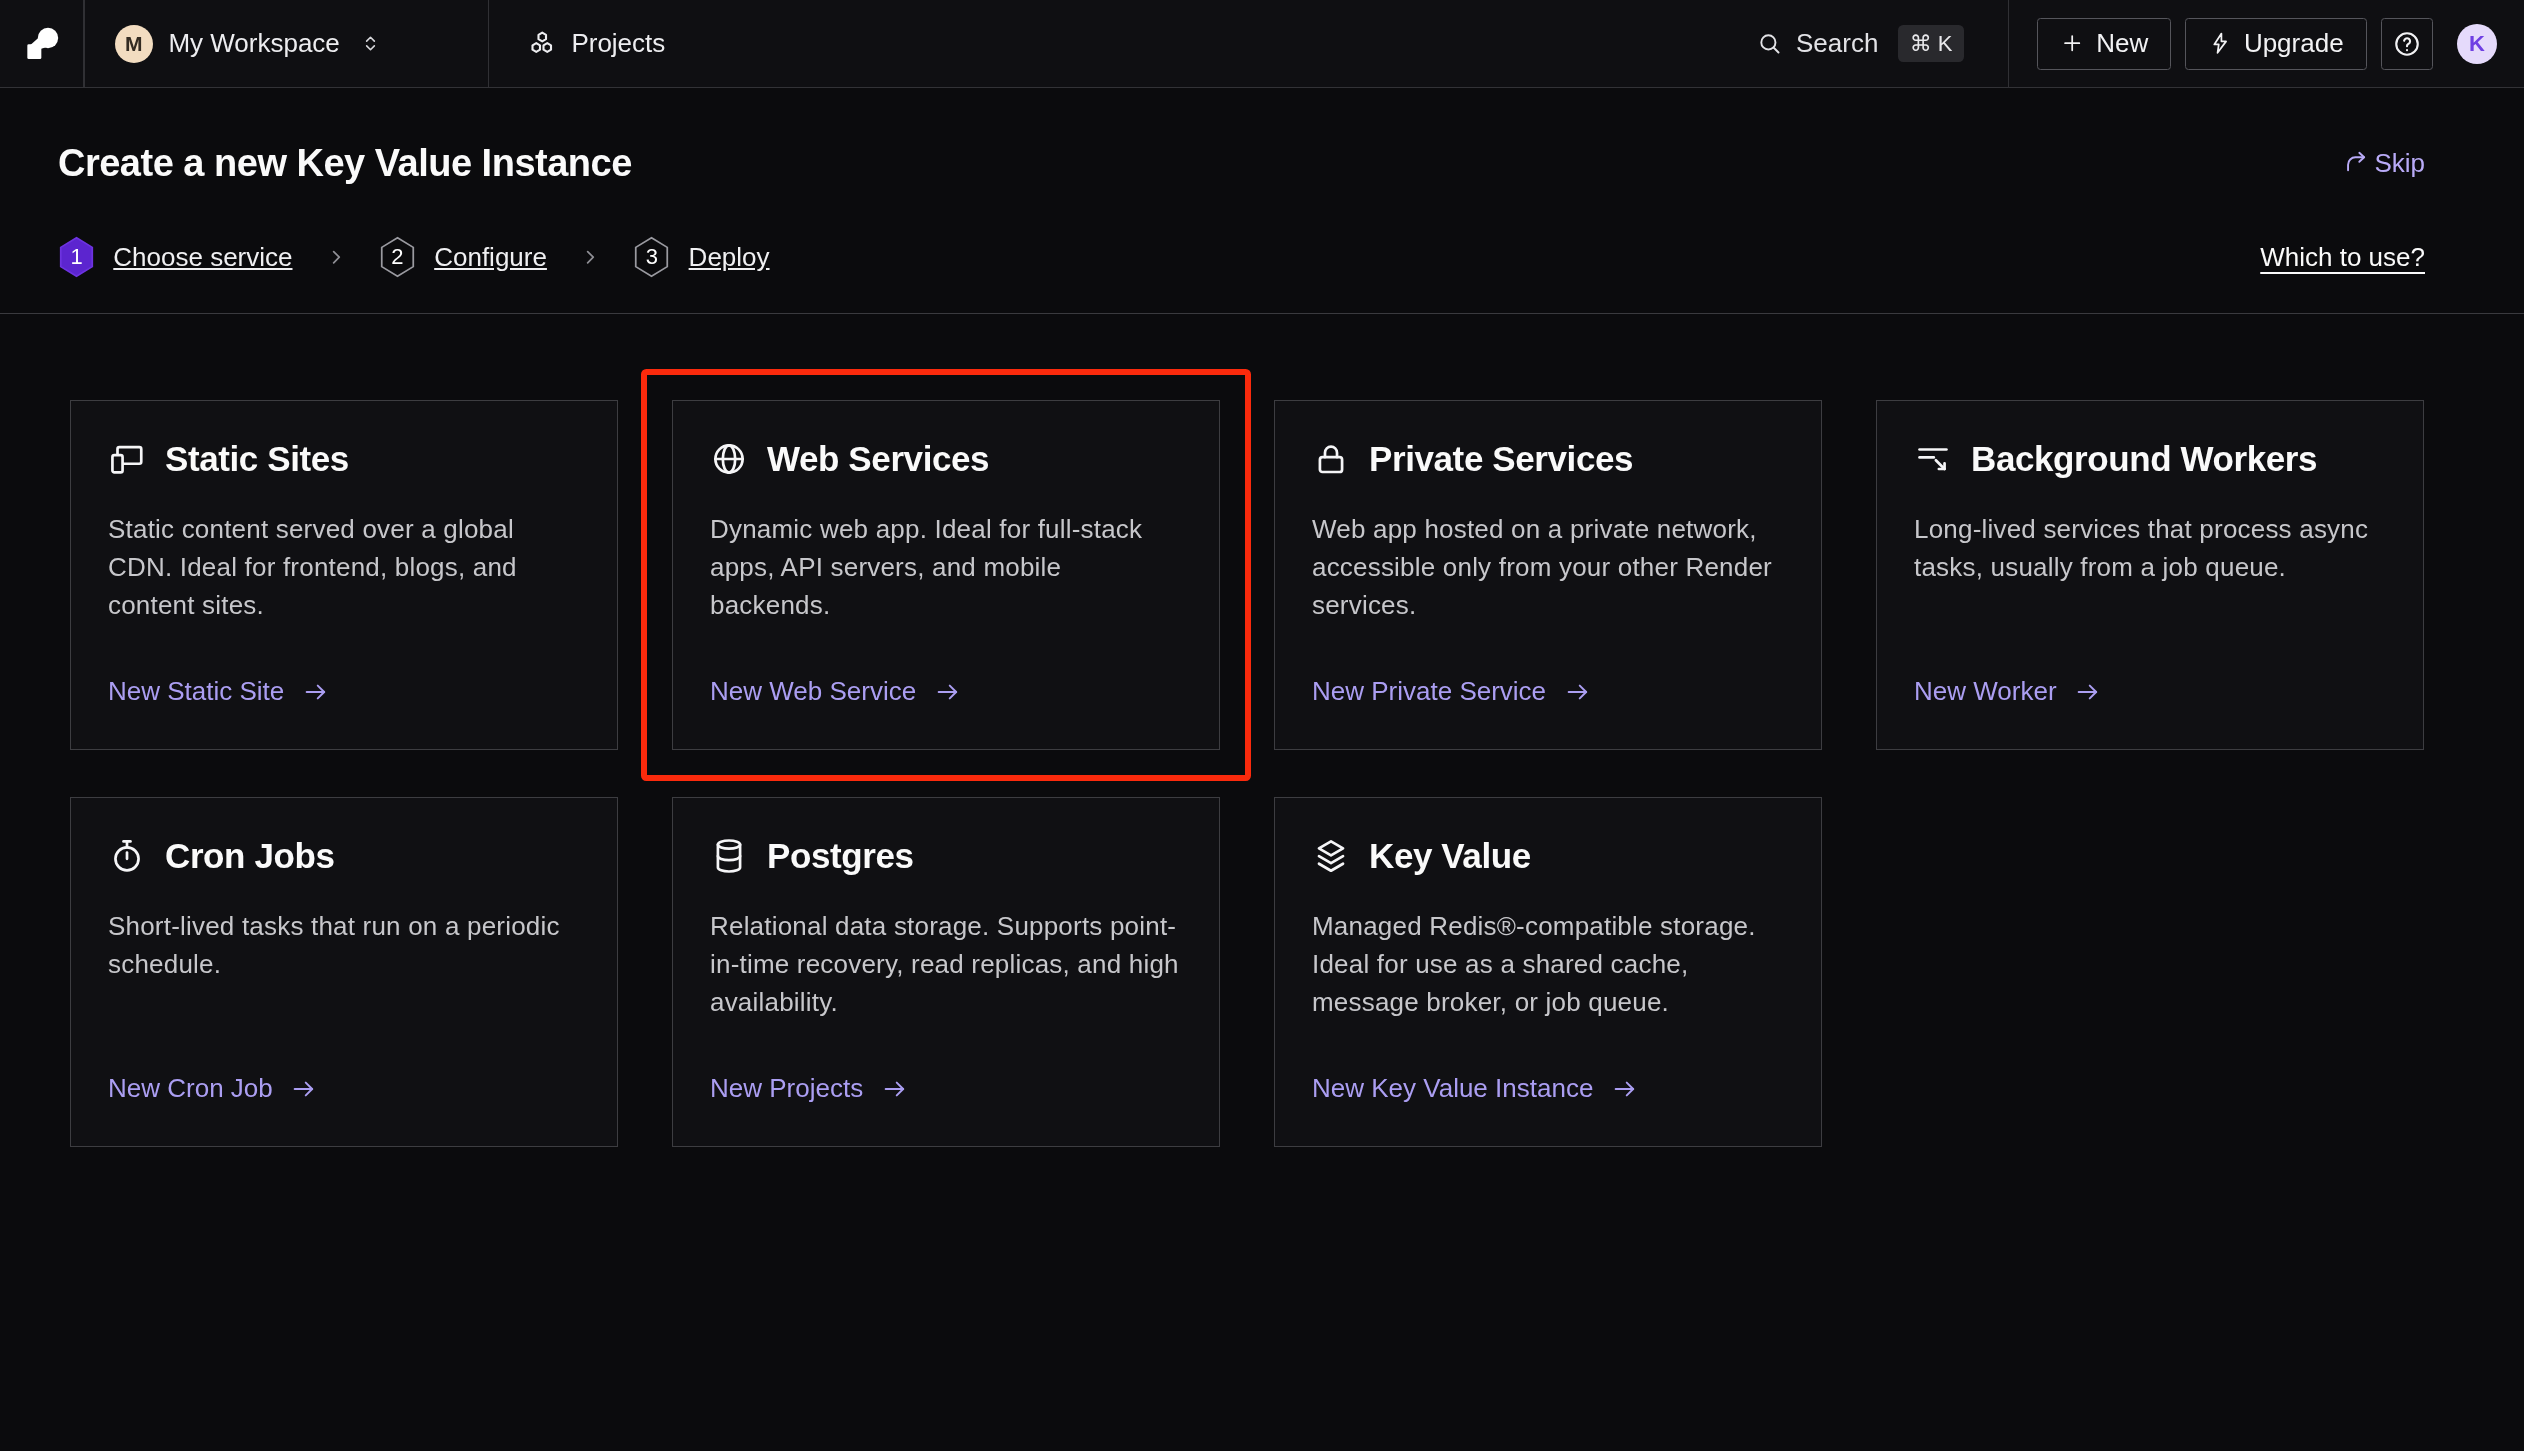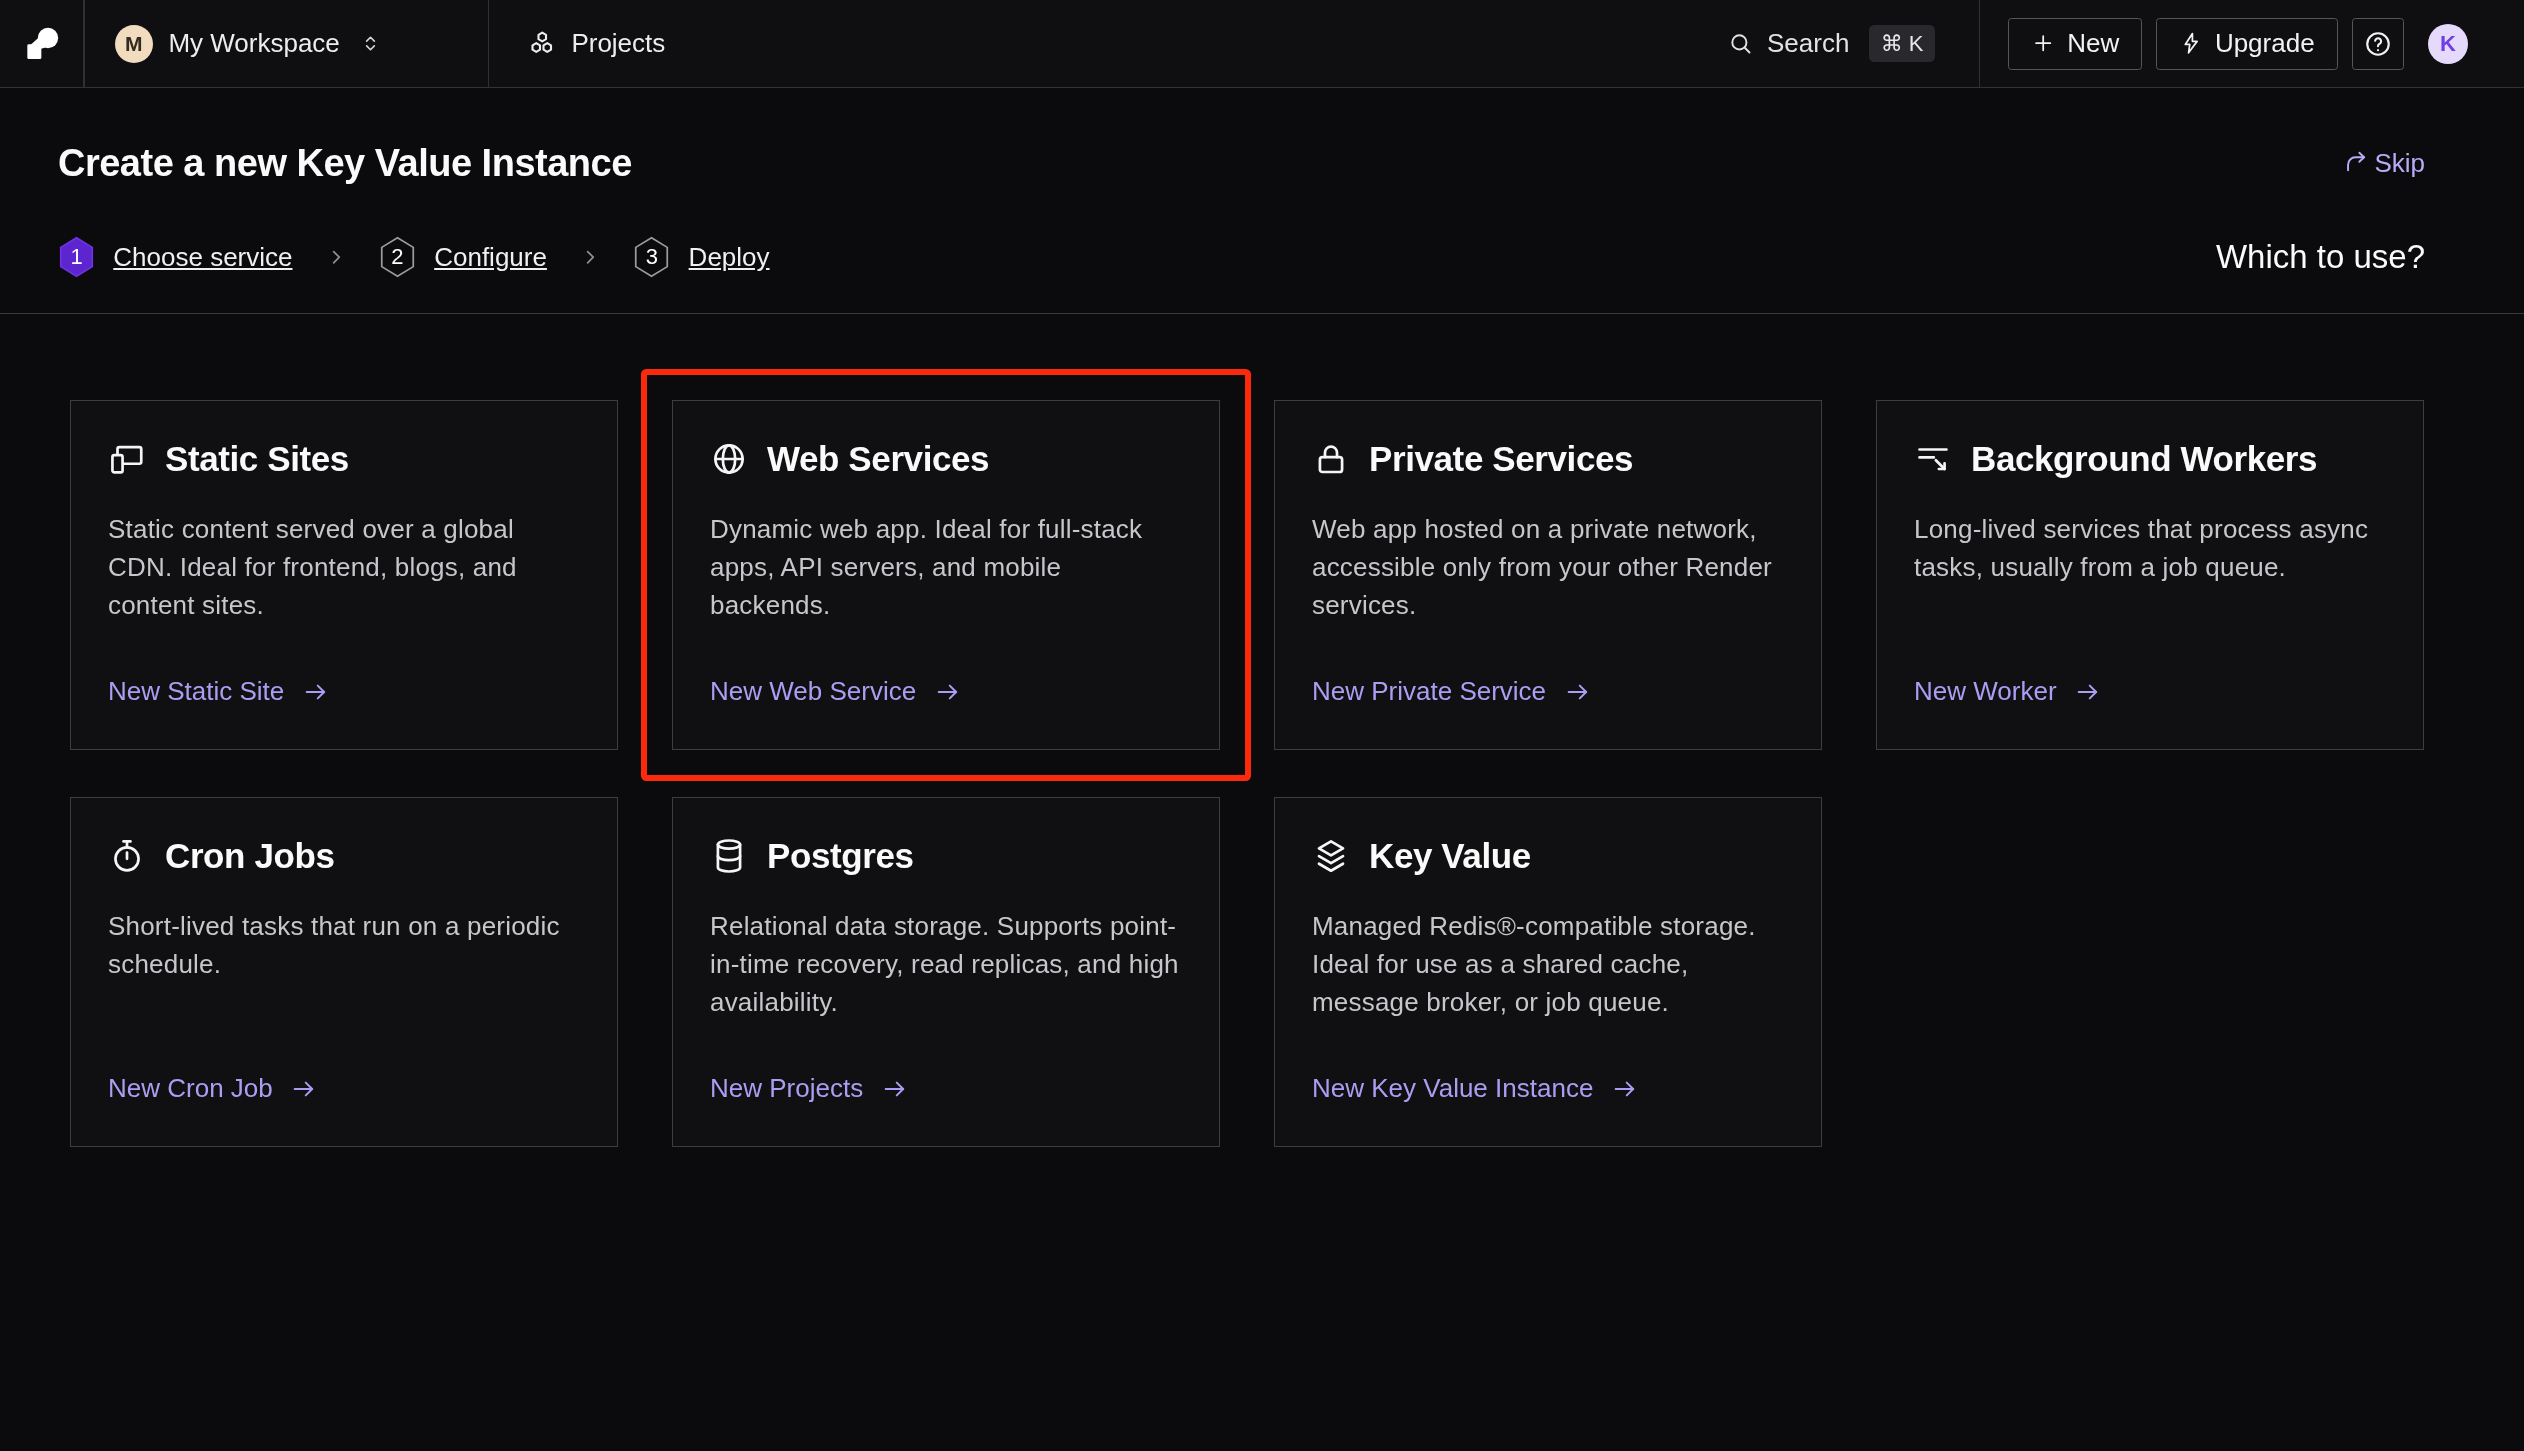--- a/index.html
+++ b/index.html
@@ -13,21 +13,21 @@
   .logo-box{width:83px;display:flex;align-items:center;justify-content:center;}
   .logo-box svg{width:40px;height:40px;color:#ffffff;}
   .workspace{width:403px;display:flex;align-items:center;gap:15.7px;padding-left:30px;
              box-sizing:border-box;cursor:pointer;}
   .ws-avatar{width:38px;height:38px;border-radius:50%;background:#f2dcc0;color:#332b22;
              display:flex;align-items:center;justify-content:center;font-size:21px;font-weight:700;flex:none;}
   .ws-name{font-size:26px;color:#ededf0;white-space:nowrap;}
   .unfold{width:23px;height:23px;color:#d6d6da;margin-left:3.5px;flex:none;}
   .projects{display:flex;align-items:center;gap:14px;padding-left:38px;font-size:26px;color:#ededf0;cursor:pointer;}
   .projects svg{width:30px;height:30px;color:#ededf0;}
-  .tb-right{margin-left:auto;display:flex;align-items:center;padding-right:57px;}
+  .tb-right{margin-left:auto;display:flex;align-items:center;padding-right:28px;}
   .search{display:flex;align-items:center;gap:13px;color:#e2e2e6;font-size:26px;cursor:pointer;}
   .search svg{width:27px;height:27px;}
   .kbd{background:#29292d;border-radius:5.2px;padding:5.2px 11.3px;font-size:22px;color:#e8e8eb;margin-left:7px;white-space:nowrap;}
   .tb-sep{width:1.7px;height:88px;background:#303034;margin-left:44px;margin-right:28px;}
   .btn{display:flex;align-items:center;gap:11.3px;height:52px;padding:0 22px;border:1.7px solid #55555b;
        border-radius:3.5px;background:transparent;color:#f2f2f4;font-size:26px;font-family:inherit;cursor:pointer;box-sizing:border-box;}
   .btn svg{width:24.4px;height:24.4px;}
   .btn + .btn{margin-left:14px;}
   .icon-btn{width:52px;justify-content:center;padding:0;margin-left:14px;}
   .icon-btn svg{width:30px;height:30px;}
@@ -43,21 +43,21 @@
   .steps-row{display:flex;align-items:center;margin-top:51px;}
   .step{display:flex;align-items:center;gap:18.3px;}
   .hex{position:relative;width:37px;height:42px;flex:none;}
   .hex svg{width:37px;height:42px;display:block;}
   .hex svg polygon{fill:none;stroke:#9a9aa0;stroke-width:2;}
   .hex.active svg polygon{fill:#5c25cf;stroke:#6d33e0;}
   .step-num{position:absolute;inset:0;display:flex;align-items:center;justify-content:center;
             font-size:22px;color:#ffffff;}
   .step-label{font-size:26px;color:#f0f0f2;white-space:nowrap;text-decoration:underline;}
   .step-sep{width:24.4px;height:24.4px;color:#8f8f95;margin:0 31px;flex:none;}
-  .which{margin-left:auto;color:#fafafa;font-size:33px;
+  .which{margin-left:auto;color:#fafafa;font-size:26px;text-decoration:underline;
          text-underline-offset:6.1px;cursor:pointer;}
 
   
   .grid{padding:86px 100px 0 58px;display:grid;grid-template-columns:repeat(4,560px);
         gap:47px 42px;grid-auto-rows:350px;}
   .card-wrap{position:relative;margin-left:12px;}
   .card{box-sizing:border-box;height:100%;background:#101013;border:1.7px solid #3d3d41;
         display:flex;flex-direction:column;padding:38px 37px 42px;}
   .card-head{display:flex;align-items:center;gap:19px;}
   .card-icon{display:flex;flex:none;}

